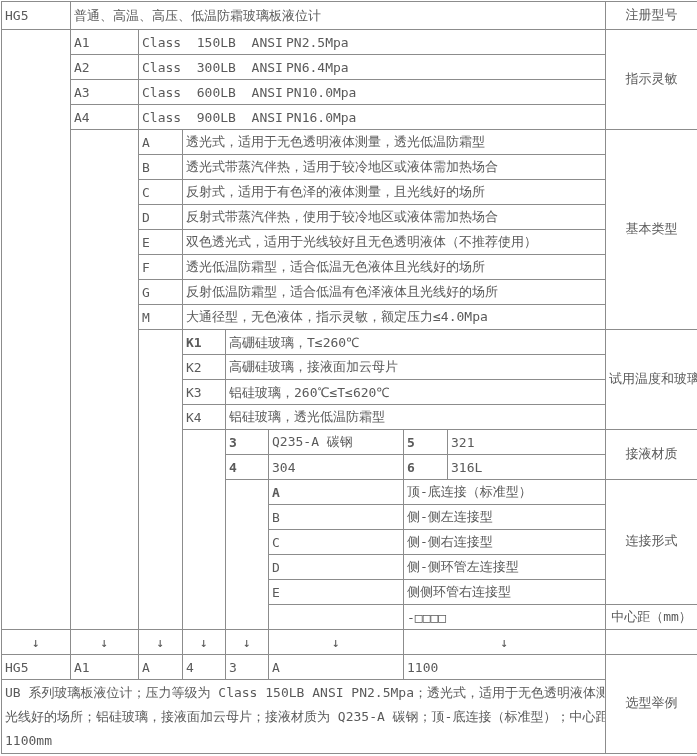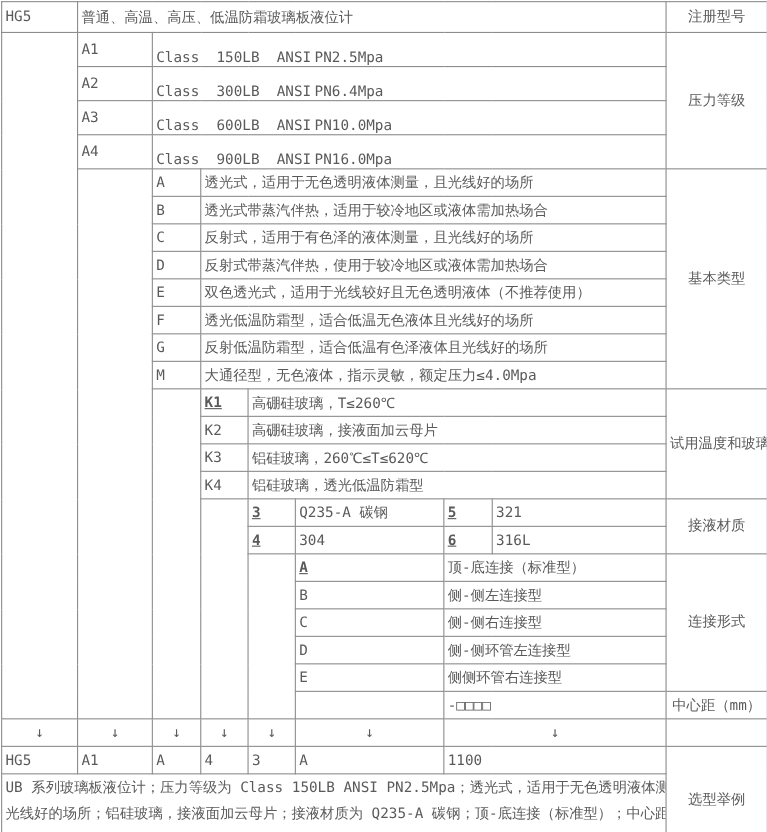--- a/index.html
+++ b/index.html
@@ -19,22 +19,22 @@
     padding: 0 3px;
     vertical-align: middle;
     overflow: hidden;
     white-space: nowrap;
   }
   tr { height: 25px; }
   tr.h28 { height: 28px; }
   tr.h74 { height: 74px; }
   td.c { text-align: left; }
   td.l { text-align: left; }
-  td.bold { font-weight: bold; text-decoration: underline; }
-  span.cls { display: inline-block; width: 144px; white-space: pre; margin-top: 15px; }
+  td.bold { font-weight: bold; }
+  span.cls { display: inline-block; width: 144px; white-space: pre; }
   td.arrowcell { text-align: center; }
   td.desc-block { vertical-align: top; padding: 2px 3px; white-space: normal; }
   td.desc-block div { line-height: 24px; }
   td.label { text-align: center; white-space: normal; line-height: 18px; font-family: Liberation Mono, monospace; }
   td.nowrap-label { text-align: center; white-space: nowrap; margin-left: 24px; }
 </style>
 </head>
 <body>
 
 <table class="spec">
@@ -54,39 +54,39 @@
       <tr class="h28">
     <td class="l">HG5</td>
     <td class="l" colspan="7">普通、高温、高压、低温防霜玻璃板液位计</td>
     <td class="c label">注册型号</td>
   </tr>
 
   <tr>
     <td class="c" rowspan="24"></td>
     <td class="c">A1</td>
     <td class="l" colspan="6"><span class="cls">Class  150LB  ANSI</span><span>PN2.5Mpa</span></td>
-    <td class="c label" rowspan="4">压力等级</td>
+    <td class="c label" rowspan="4">指示灵敏</td>
   </tr>
   <tr>
     <td class="c">A2</td>
     <td class="l" colspan="6"><span class="cls">Class  300LB  ANSI</span><span>PN6.4Mpa</span></td>
   </tr>
   <tr>
     <td class="c">A3</td>
     <td class="l" colspan="6"><span class="cls">Class  600LB  ANSI</span><span>PN10.0Mpa</span></td>
   </tr>
   <tr>
     <td class="c">A4</td>
     <td class="l" colspan="6"><span class="cls">Class  900LB  ANSI</span><span>PN16.0Mpa</span></td>
   </tr>
 
   <tr>
     <td class="c" rowspan="20"></td>
     <td class="c">A</td>
-    <td class="l" colspan="5">透光式，适用于无色透明液体测量，且光线好的场所</td>
+    <td class="l" colspan="5">透光式，适用于无色透明液体测量，透光低温防霜型</td>
     <td class="c label" rowspan="8">基本类型</td>
   </tr>
   <tr>
     <td class="c">B</td>
     <td class="l" colspan="5">透光式带蒸汽伴热，适用于较冷地区或液体需加热场合</td>
   </tr>
   <tr>
     <td class="c">C</td>
     <td class="l" colspan="5">反射式，适用于有色泽的液体测量，且光线好的场所</td>
   </tr>

